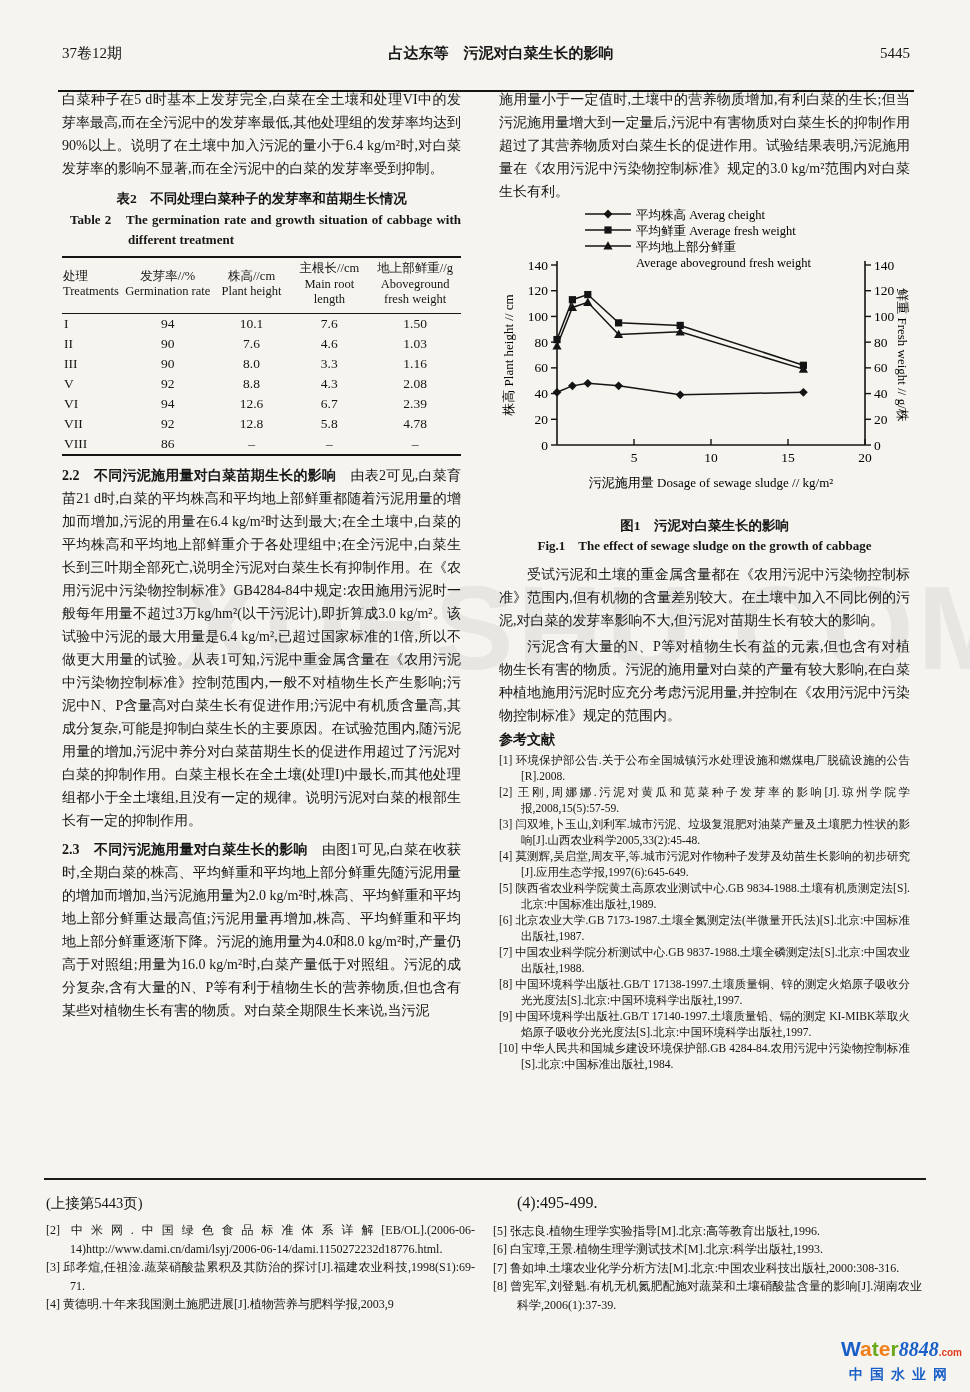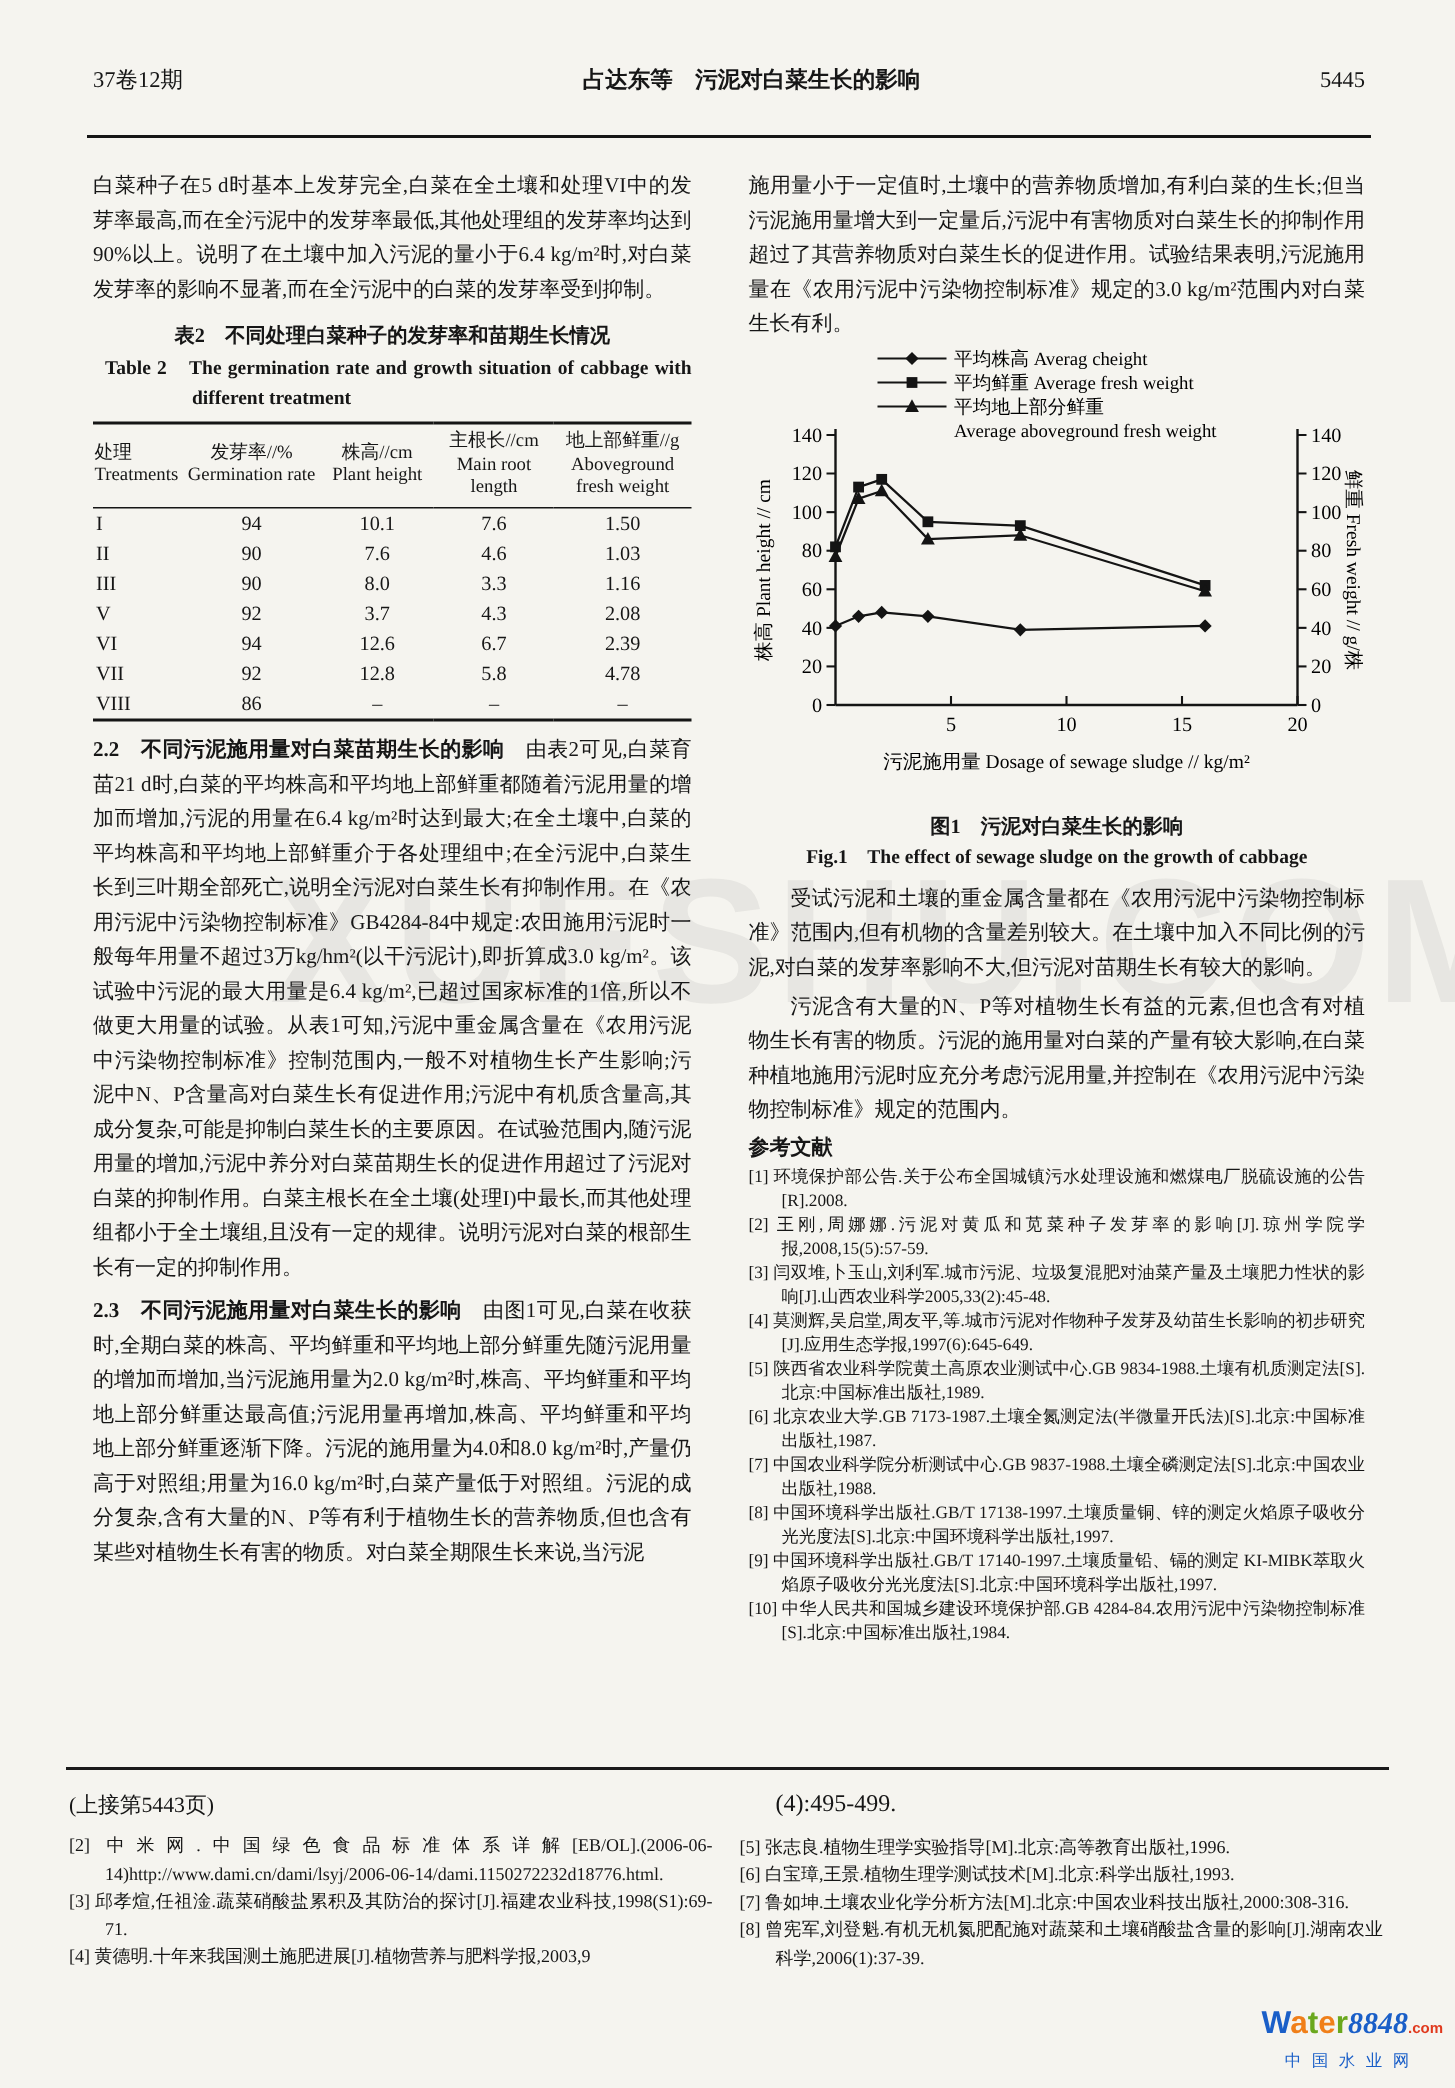--- a/index.html
+++ b/index.html
@@ -16,21 +16,21 @@
   .jheader{
     position:absolute;top:44px;left:62px;width:848px;
     display:flex;justify-content:space-between;align-items:baseline;
     font-size:15px;
   }
   .jheader .mid{font-weight:bold;}
   .hrule{position:absolute;top:90px;left:58px;width:856px;height:2.4px;background:#151515;}
 
   
   .columns{
-    position:absolute;top:113px;left:62px;width:848px;
+    position:absolute;top:88px;left:62px;width:848px;
     display:flex;gap:38px;
   }
   .col{width:411px;}
   .para{
     font-size:14px;line-height:23px;text-align:justify;
     margin:0 0 2px 0;
   }
   .para.indent{text-indent:2em;}
   .sec-head{font-weight:bold;}
 
@@ -87,21 +87,21 @@
     color:rgba(70,70,70,0.075);
     white-space:nowrap;pointer-events:none;
   }
   .w8848{
     position:absolute;right:8px;bottom:8px;text-align:center;
     font-family:"Liberation Sans",sans-serif;line-height:20px;
   }
   .w8848 .l1{font-size:21px;font-weight:bold;}
   .w8848 .num{font-family:"Liberation Serif",serif;font-style:italic;font-size:20px;}
   .w8848 .tld{font-size:10px;font-weight:bold;vertical-align:baseline;text-align:center;}
-  .w8848 .l2{font-size:11px;font-weight:normal;letter-spacing:7px;margin-top:1px;}
+  .w8848 .l2{font-size:14px;font-weight:bold;letter-spacing:7px;margin-top:1px;}
 </style>
 </head>
 <body>
 
 <div class="page">
 
   <div class="xueshu">XUESHU.COM</div>
 
   <div class="jheader">
     <span>37卷12期</span>
@@ -161,21 +161,21 @@
               <tr>
                 <td>III</td>
                 <td>90</td>
                 <td>8.0</td>
                 <td>3.3</td>
                 <td>1.16</td>
               </tr>
               <tr>
                 <td>V</td>
                 <td>92</td>
-                <td>3.7</td>
+                <td>8.8</td>
                 <td>4.3</td>
                 <td>2.08</td>
               </tr>
               <tr>
                 <td>VI</td>
                 <td>94</td>
                 <td>12.6</td>
                 <td>6.7</td>
                 <td>2.39</td>
               </tr>

